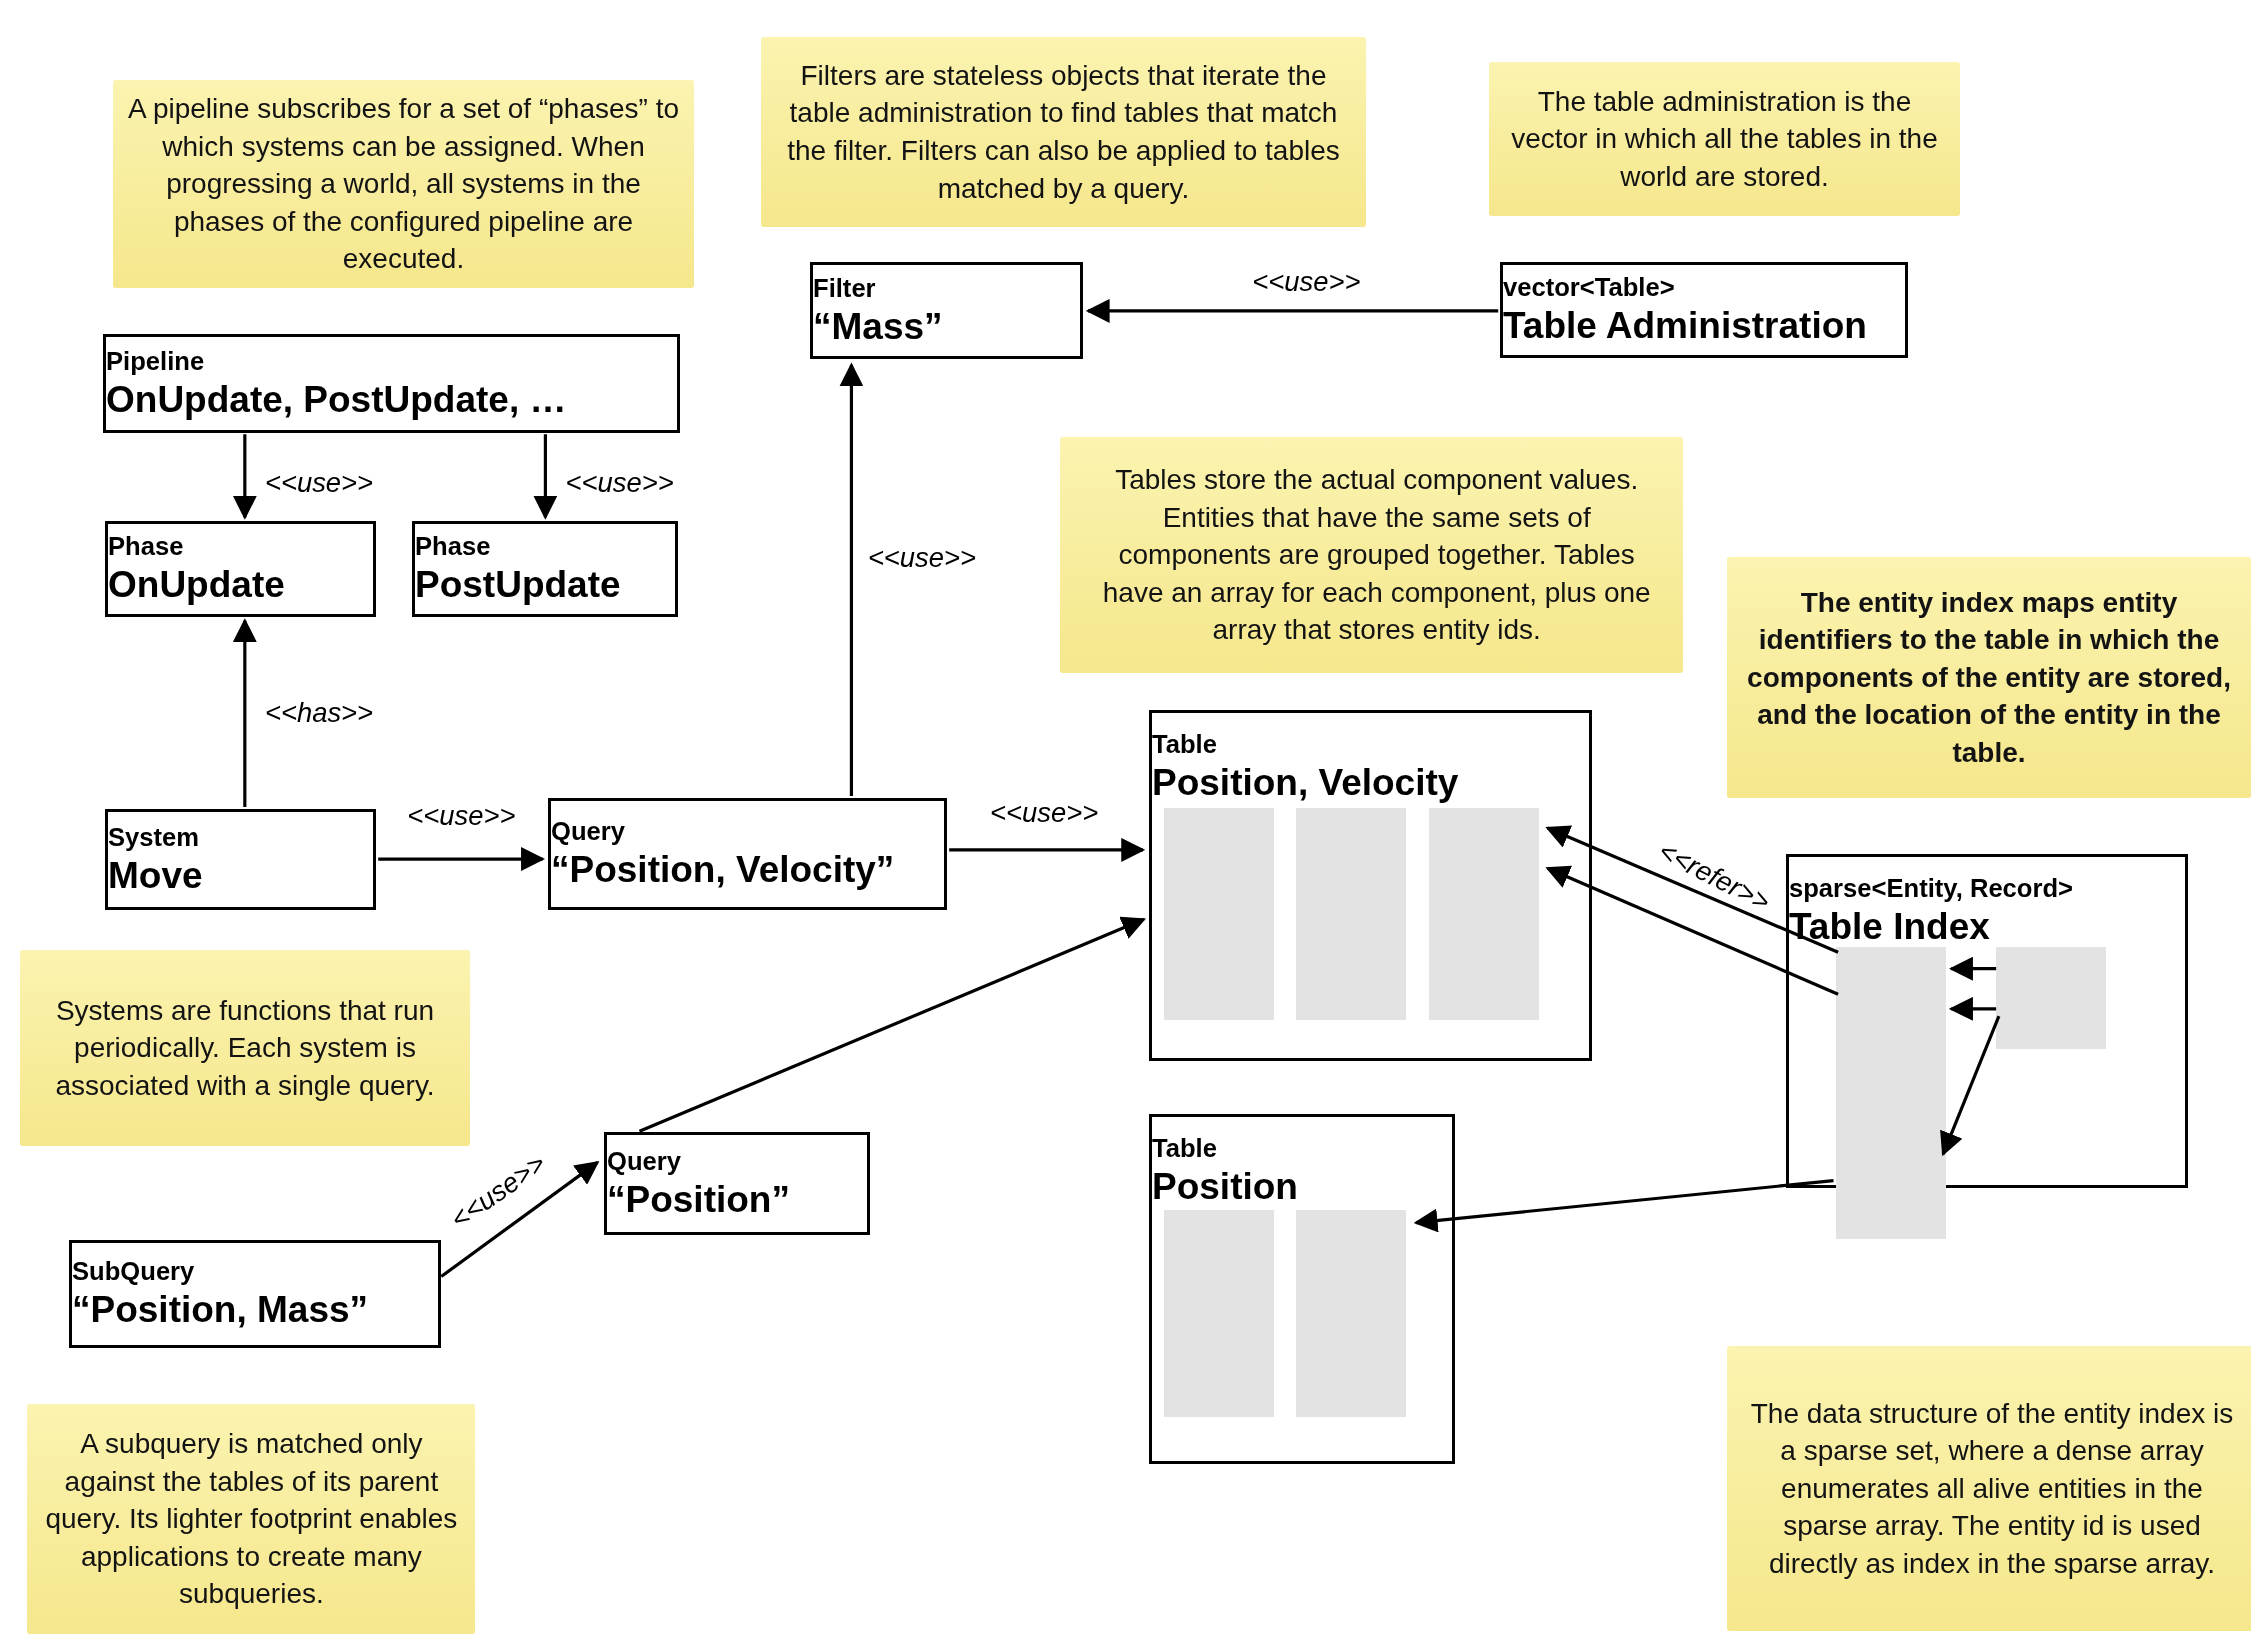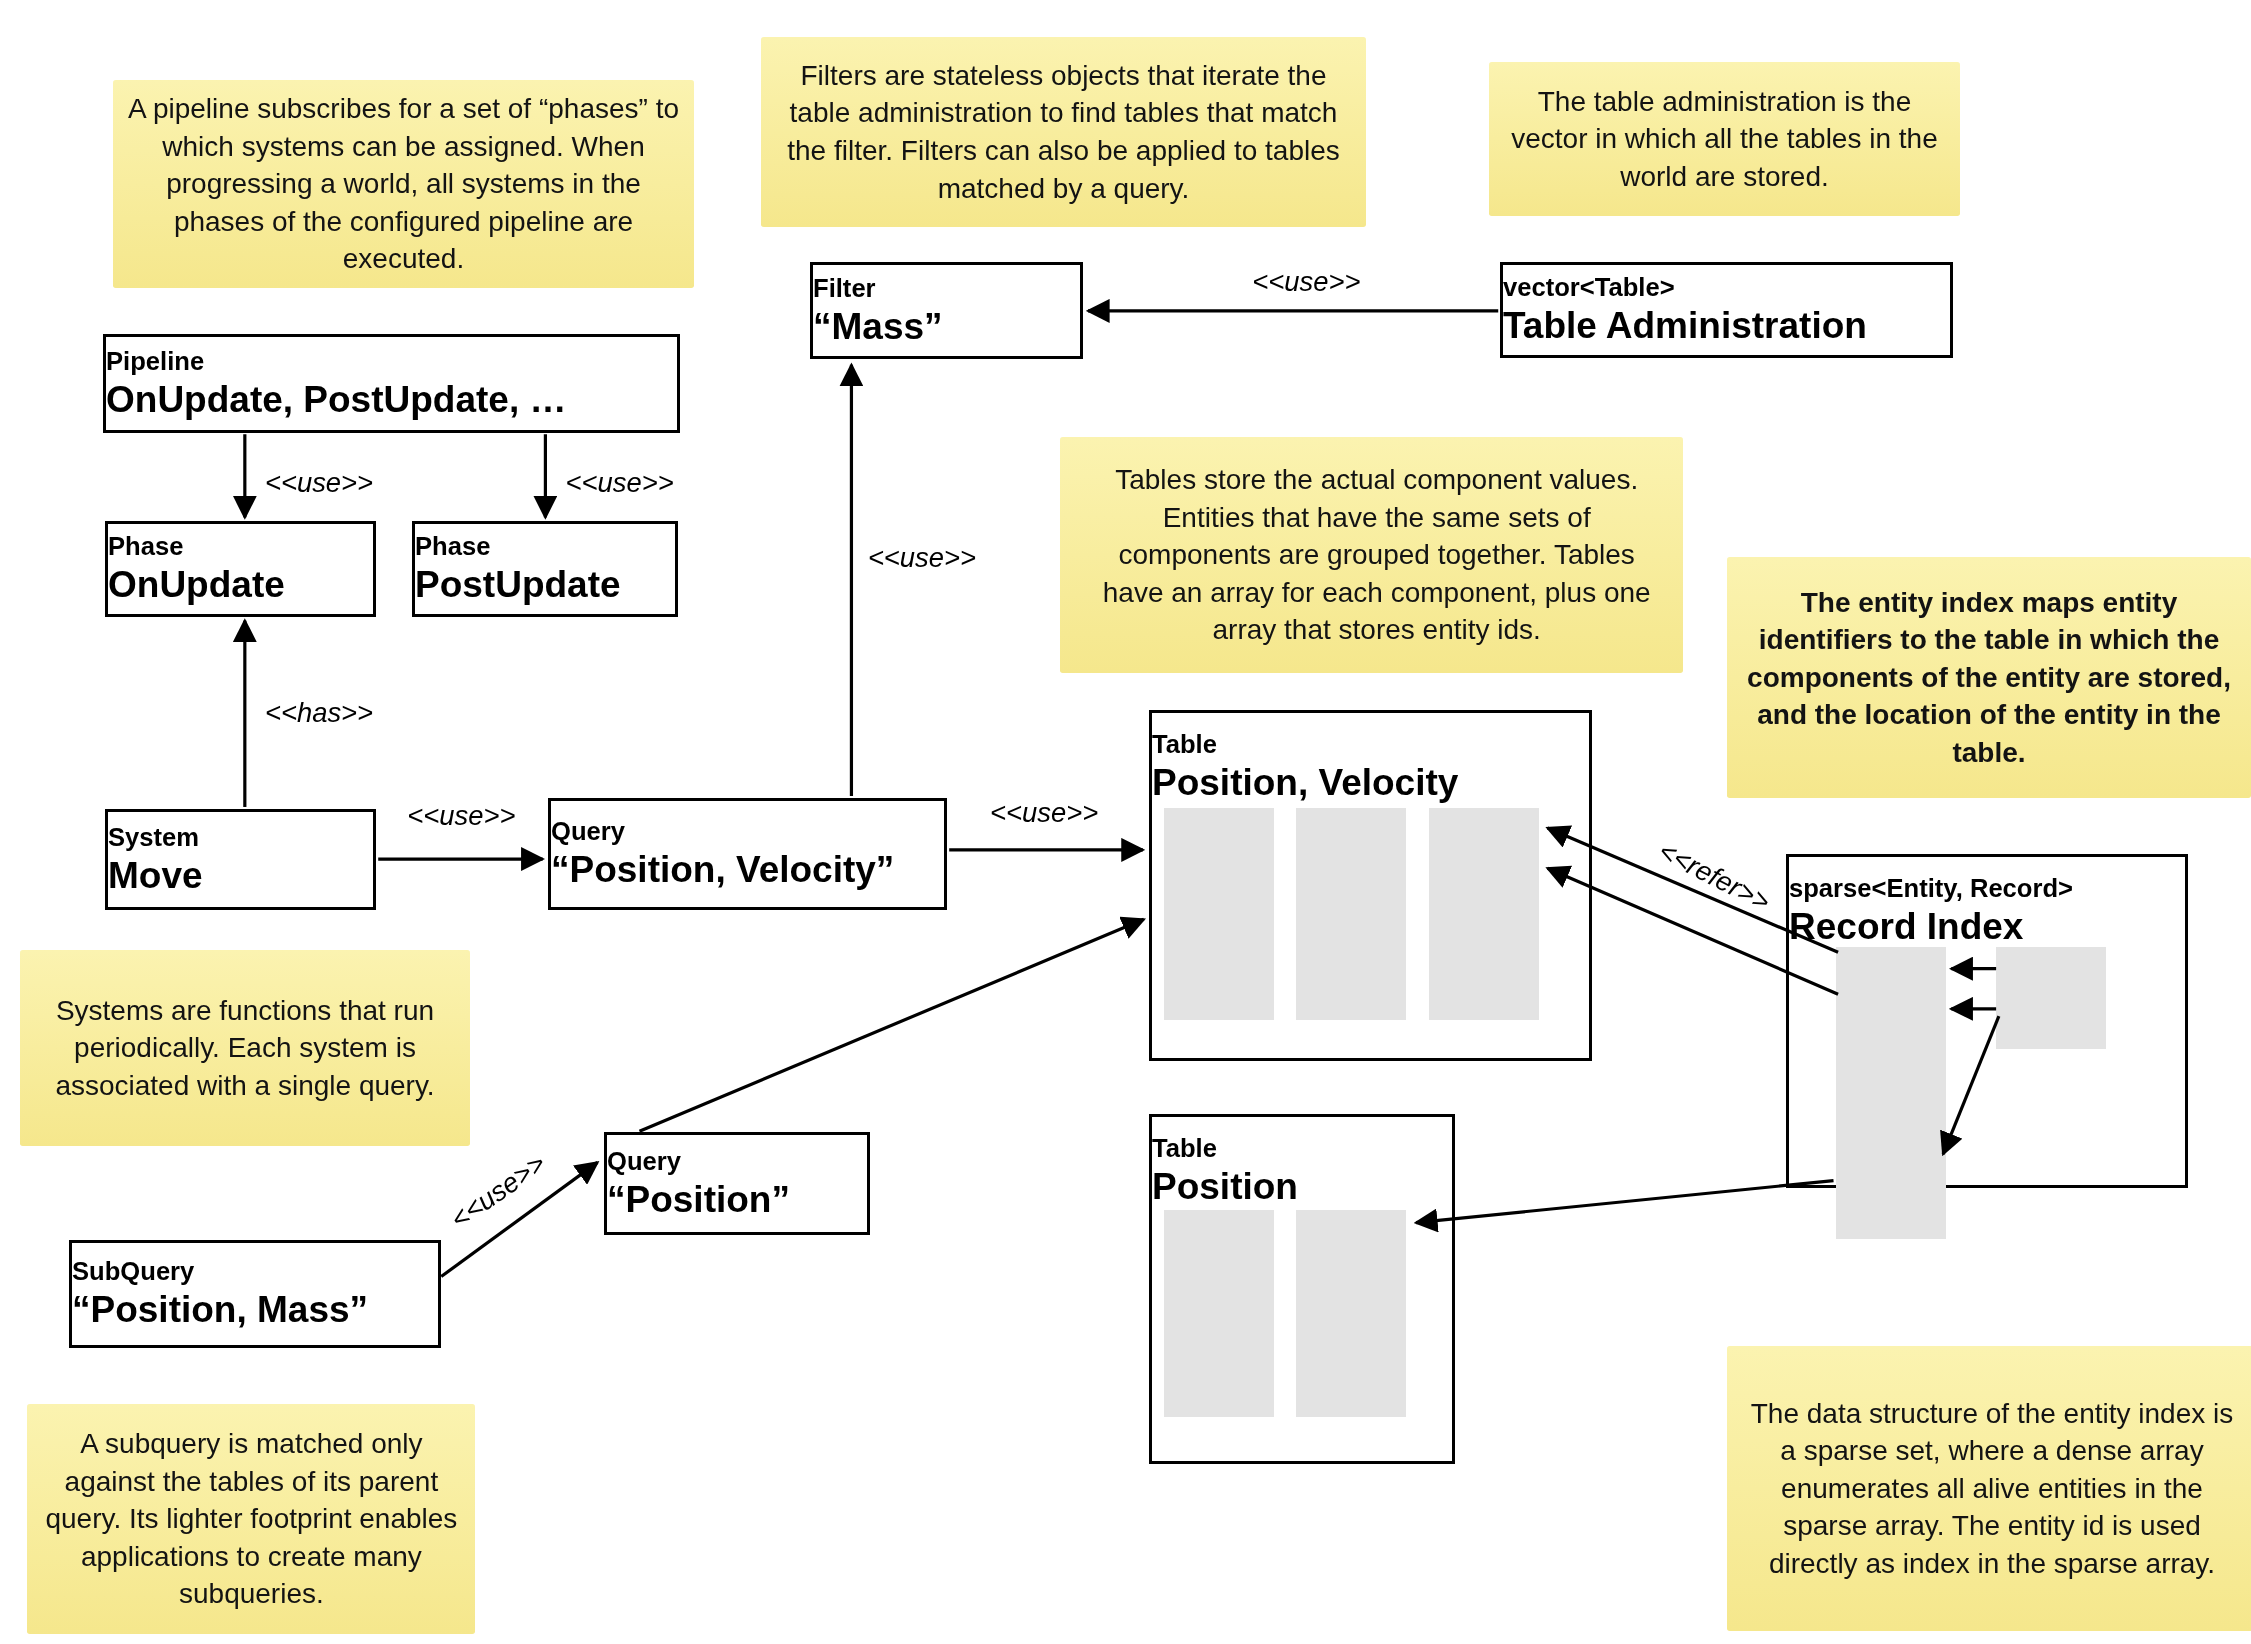--- a/index.html
+++ b/index.html
@@ -51,21 +51,21 @@
       <div class="main">Move</div>
     </div>
     <div class="box" style="left: 548px; top: 798px; width: 399px; height: 112px;">
       <div class="sub">Query</div>
       <div class="main">“Position, Velocity”</div>
     </div>
     <div class="box" style="left: 810px; top: 262px; width: 273px; height: 97px;">
       <div class="sub">Filter</div>
       <div class="main">“Mass”</div>
     </div>
-    <div class="box" style="left: 1500px; top: 262px; width: 453px; height: 96px;">
+    <div class="box" style="left: 1500px; top: 262px; width: 408px; height: 96px;">
       <div class="sub">vector&lt;Table&gt;</div>
       <div class="main">Table Administration</div>
     </div>
     <div class="box has-arrays" style="left: 1149px; top: 710px; width: 443px; height: 351px;">
       <div class="sub">Table</div>
       <div class="main">Position, Velocity</div>
       <div class="arr" style="left: 12px; top: 95px; width: 110px; height: 212px; background: rgb(227, 227, 227);"></div>
       <div class="arr" style="left: 144px; top: 95px; width: 110px; height: 212px; background: rgb(227, 227, 227);"></div>
       <div class="arr" style="left: 277px; top: 95px; width: 110px; height: 212px; background: rgb(227, 227, 227);"></div>
     </div>
@@ -78,21 +78,21 @@
     <div class="box" style="left: 604px; top: 1132px; width: 266px; height: 103px;">
       <div class="sub">Query</div>
       <div class="main">“Position”</div>
     </div>
     <div class="box" style="left: 69px; top: 1240px; width: 372px; height: 108px;">
       <div class="sub">SubQuery</div>
       <div class="main">“Position, Mass”</div>
     </div>
     <div class="box has-arrays" style="left: 1786px; top: 854px; width: 402px; height: 334px;">
       <div class="sub">sparse&lt;Entity, Record&gt;</div>
-      <div class="main">Record Index</div>
+      <div class="main">Table Index</div>
       <div class="arr" style="left: 47px; top: 90px; width: 110px; height: 292px; background: rgb(227, 227, 227);"></div>
       <div class="arr" style="left: 207px; top: 90px; width: 110px; height: 102px; background: rgb(227, 227, 227);"></div>
     </div>
     <svg id="edges" width="2251" height="1645" viewBox="0 0 2464 1800">
       <defs>
         <marker id="ah" viewBox="0 0 10 10" refX="9" refY="5" markerWidth="7.5" markerHeight="7.5" orient="auto-start-reverse">
           <path d="M 0 0 L 10 5 L 0 10 z" fill="#000000"></path>
         </marker>
       </defs>
       <line class="edge-line" x1="268" y1="475" x2="268" y2="566" marker-end="url(#ah)"></line>

